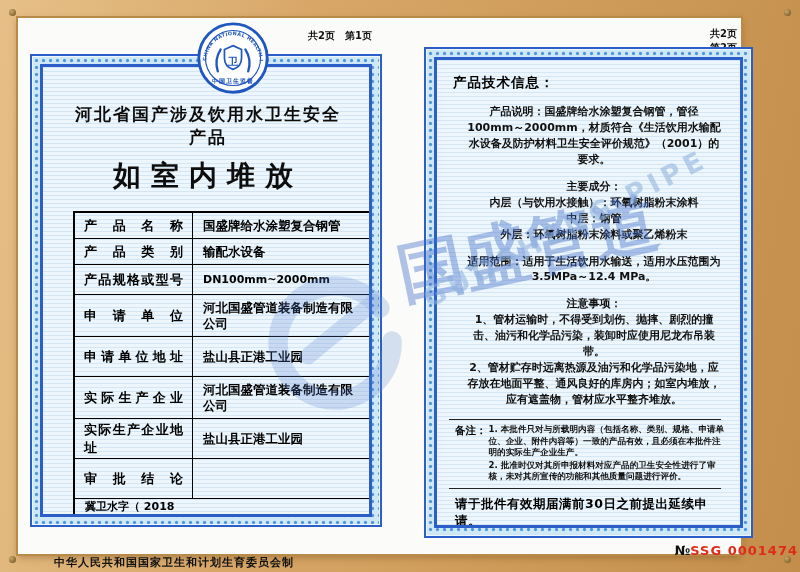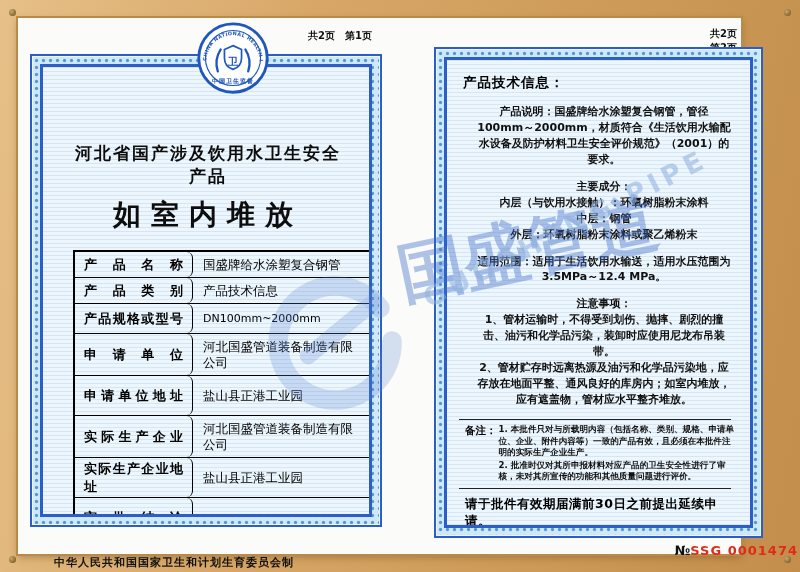--- a/index.html
+++ b/index.html
@@ -17,29 +17,29 @@
   .b2{width:100%;height:100%;padding:7px;background-color:#cfe8f8;
     background-image:radial-gradient(circle,#4f97d6 1.2px,rgba(79,151,214,.3) 1.7px,transparent 2.2px);
     background-size:7px 7px;}
   .b3{width:100%;height:100%;border:3px solid #2b5ec8;overflow:hidden;position:relative;
     background:repeating-linear-gradient(180deg,rgba(125,170,215,.22) 0,rgba(125,170,215,.22) 1px,transparent 1px,transparent 4px),#edf6fc;}
 
   .pagelabel{position:absolute;font-size:10px;font-weight:700;color:#111;}
 
   
   #p1content{padding:36px 26px 0 30px;}
-  .title1{text-align:center;font-size:17px;font-weight:700;letter-spacing:2px;color:#0d0d0d;margin-top:39px;}
+  .title1{text-align:center;font-size:17px;font-weight:700;letter-spacing:2px;color:#0d0d0d;}
   .title2{text-align:center;font-size:28px;font-weight:700;letter-spacing:10px;color:#0d0d0d;margin-top:8px;}
   #table1{margin:16px auto 0 auto;width:298px;border:2px solid #000;background:transparent;}
   .trow{display:grid;grid-template-columns:118px 1fr;border-bottom:1px solid #000;}
   .trow:last-child{border-bottom:none;}
   .tlabel{border-right:1px solid #000;font-weight:700;font-size:13px;color:#000;
-    display:flex;align-items:center;padding:0 9px;text-align:justify;border-radius:6px;}
+    display:flex;align-items:center;padding:0 9px;text-align:justify;}
   .tlabel span{width:100%;text-align:justify;text-align-last:justify;}
-  .tvalue{font-weight:400;font-size:12.5px;color:#000;display:flex;align-items:center;padding:1px 4px 1px 10px;line-height:1.25;}
+  .tvalue{font-weight:700;font-size:12.5px;color:#000;display:flex;align-items:center;padding:1px 4px 1px 10px;line-height:1.25;}
   .h27{height:26px}.h31{height:30px}.h42{height:42px}.h40{height:40px}.h28{height:27px}
   .small-latin{font-size:11px;}
   .conclusion{font-size:11px;line-height:1.35;}
   #footer1{position:absolute;left:36px;top:537px;font-size:11px;font-weight:700;color:#111;letter-spacing:1px;}
 
   
   #p2content{padding:14px 13px 0 16px;position:relative;height:100%;}
   .heading2{font-size:13.5px;font-weight:700;color:#000;letter-spacing:1px;}
   .bodytext{margin:12px 6px 0 14px;font-size:11px;font-weight:600;color:#111;line-height:1.45;text-align:center;}
   .bodytext p{margin:0 0 11px 0;white-space:pre-line;}
@@ -90,21 +90,21 @@
                 <div class="trow h27">
                   <div class="tlabel">
                       <span>产 品 名 称</span>
                     </div>
                   <div class="tvalue">国盛牌给水涂塑复合钢管</div>
                 </div>
                 <div class="trow h27">
                   <div class="tlabel">
                       <span>产 品 类 别</span>
                     </div>
-                  <div class="tvalue">产品技术信息</div>
+                  <div class="tvalue">输配水设备</div>
                 </div>
                 <div class="trow h31">
                   <div class="tlabel">
                       <span>产品规格或型号</span>
                     </div>
                   <div class="tvalue small-latin">DN100mm~2000mm</div>
                 </div>
                 <div class="trow h42">
                   <div class="tlabel">
                       <span>申 请 单 位</span>
@@ -138,21 +138,21 @@
                   <div class="tvalue small-latin">冀卫水字（ 2018 ）第 0168 号</div>
                 </div>
 
               </div>
             </div>
           </div>
         </div>
       </div>
     </div>
 
-    <div class="pagebox" style="left:416px;top:29px;width:329px;height:491px">
+    <div class="pagebox" style="left:406px;top:29px;width:329px;height:491px">
       <div class="b1">
         <div class="b2">
           <div class="b3">
             <div id="p2content">
               <div class="heading2">产品技术信息：</div>
               <div class="bodytext">
                 <p>产品说明：国盛牌给水涂塑复合钢管，管径100mm～2000mm，材质符合《生活饮用水输配水设备及防护材料卫生安全评价规范》（2001）的要求。</p>
                 <p>主要成分：
 内层（与饮用水接触）：环氧树脂粉末涂料
 中层：钢管

